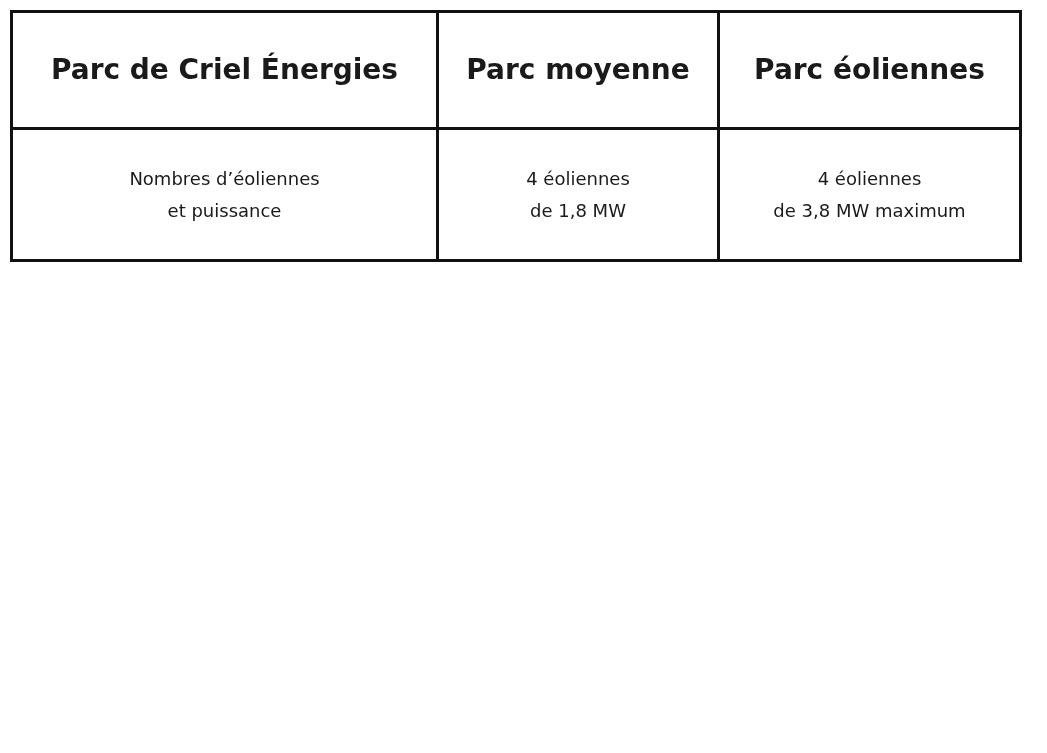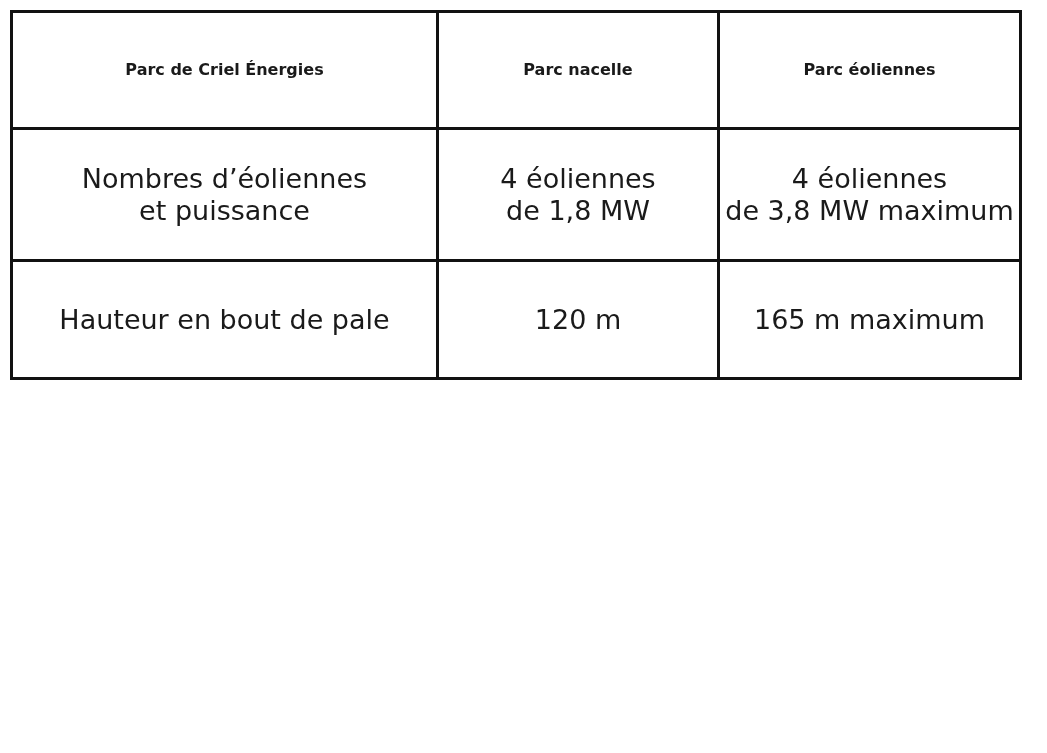--- a/index.html
+++ b/index.html
@@ -1,56 +1,51 @@
 <!DOCTYPE html>
 <html><head>
 <meta charset="utf-8">
 <style>
   html, body { margin: 0; padding: 0; background: #ffffff; }
   body { width: 1047px; height: 753px; position: relative; overflow: hidden;
          font-family: "DejaVu Sans", sans-serif; color: #1a1a1a; }
   table { position: absolute; left: 10px; top: 10px; border-collapse: collapse;
           width: 1009px; table-layout: fixed; border: 3px solid #111; }
   td, th { border: 3px solid #111; text-align: center; vertical-align: middle;
-           padding: 0; font-size: 27px; line-height: 32px; }
-  th { font-weight: bold; font-size: 16px; }
+           padding: 0; font-size: 18px; line-height: 32px; }
+  th { font-weight: bold; font-size: 28px; }
   col.c1 { width: 426px; } col.c2 { width: 281px; } col.c3 { width: 302px; }
   tr.h { height: 117px; }
   tr.r1 { height: 132px; }
   tr.r { height: 118px; }
   .line { display: block; }
 </style>
 </head>
 <body>
 
 <table>
   <colgroup>
       <col class="c1">
       <col class="c2">
       <col class="c3">
     </colgroup>
   <tbody>
       <tr class="h">
     <th>Parc de Criel Énergies</th>
-    <th>Parc nacelle</th>
+    <th>Parc moyenne</th>
     <th>Parc éoliennes</th>
   </tr>
   <tr class="r1">
     <td>
       <span class="line">Nombres d’éoliennes</span>
       <span class="line">et puissance</span>
     </td>
     <td>
       <span class="line">4 éoliennes</span>
       <span class="line">de 1,8 MW</span>
     </td>
     <td>
       <span class="line">4 éoliennes</span>
       <span class="line">de 3,8 MW maximum</span>
     </td>
   </tr>
-  <tr class="r">
-    <td>Hauteur en bout de pale</td>
-    <td>120 m</td>
-    <td>165 m maximum</td>
-  </tr>
 </tbody>
   </table>
 
 </body></html>

